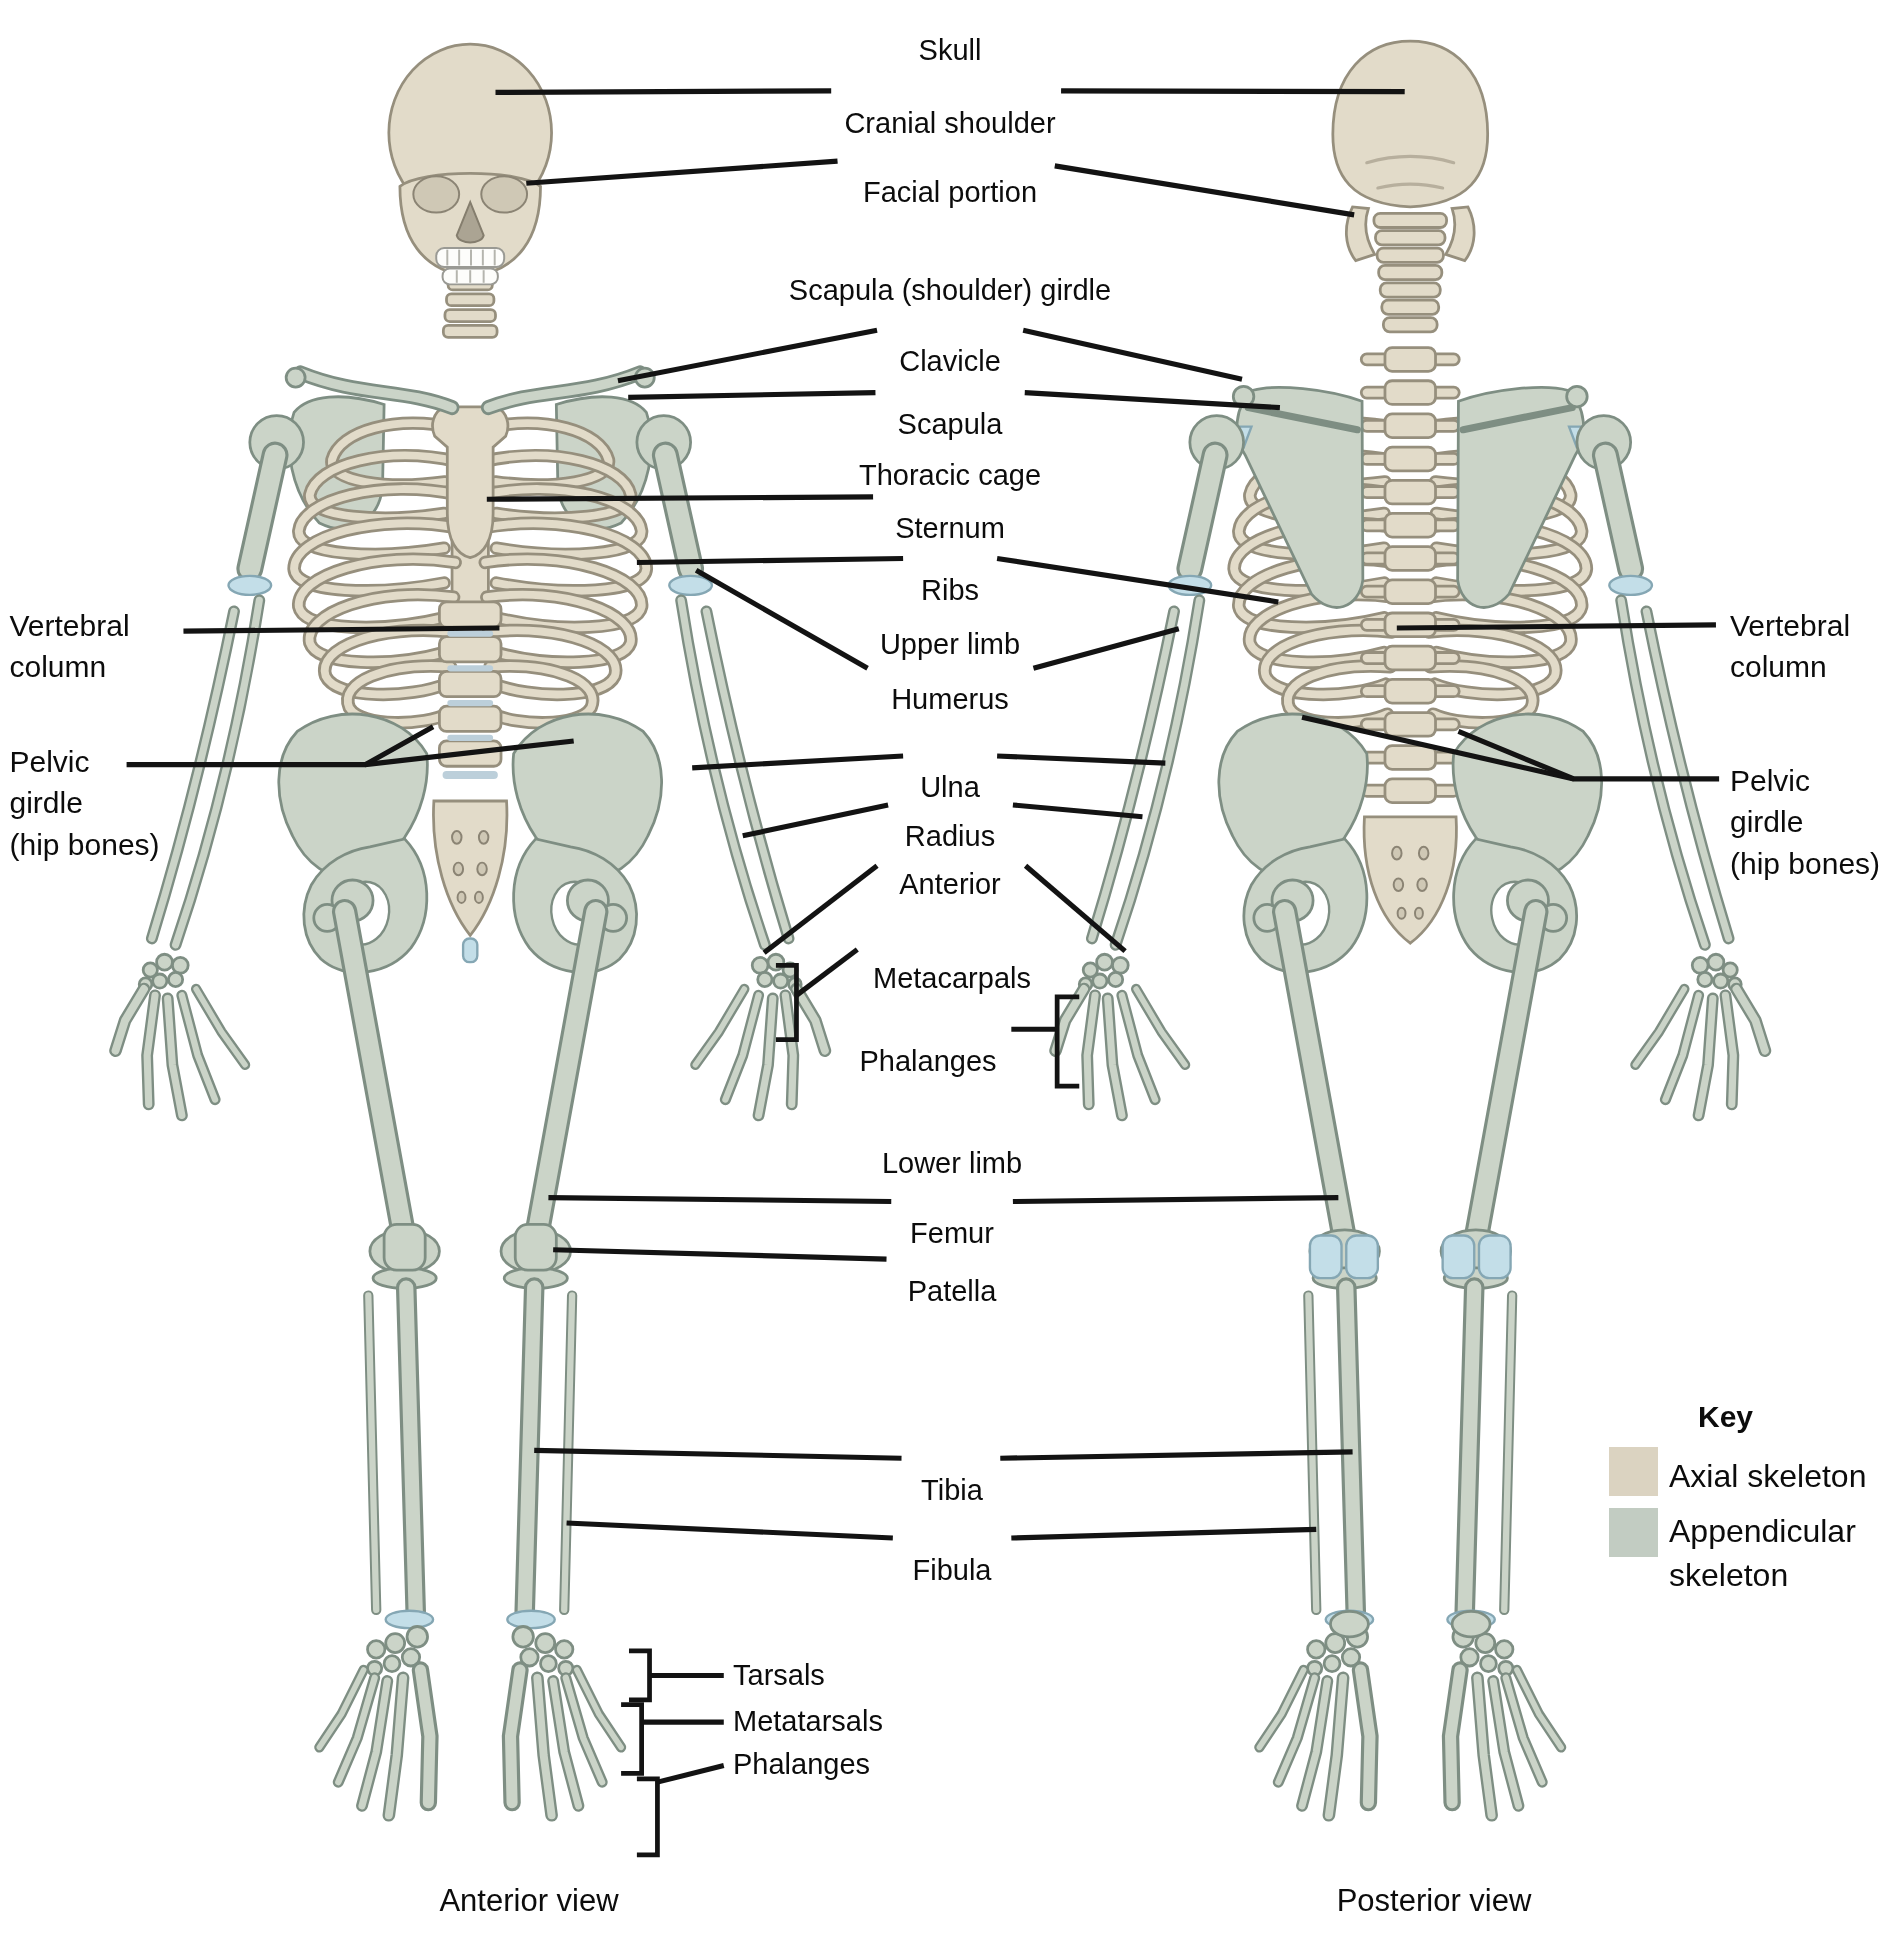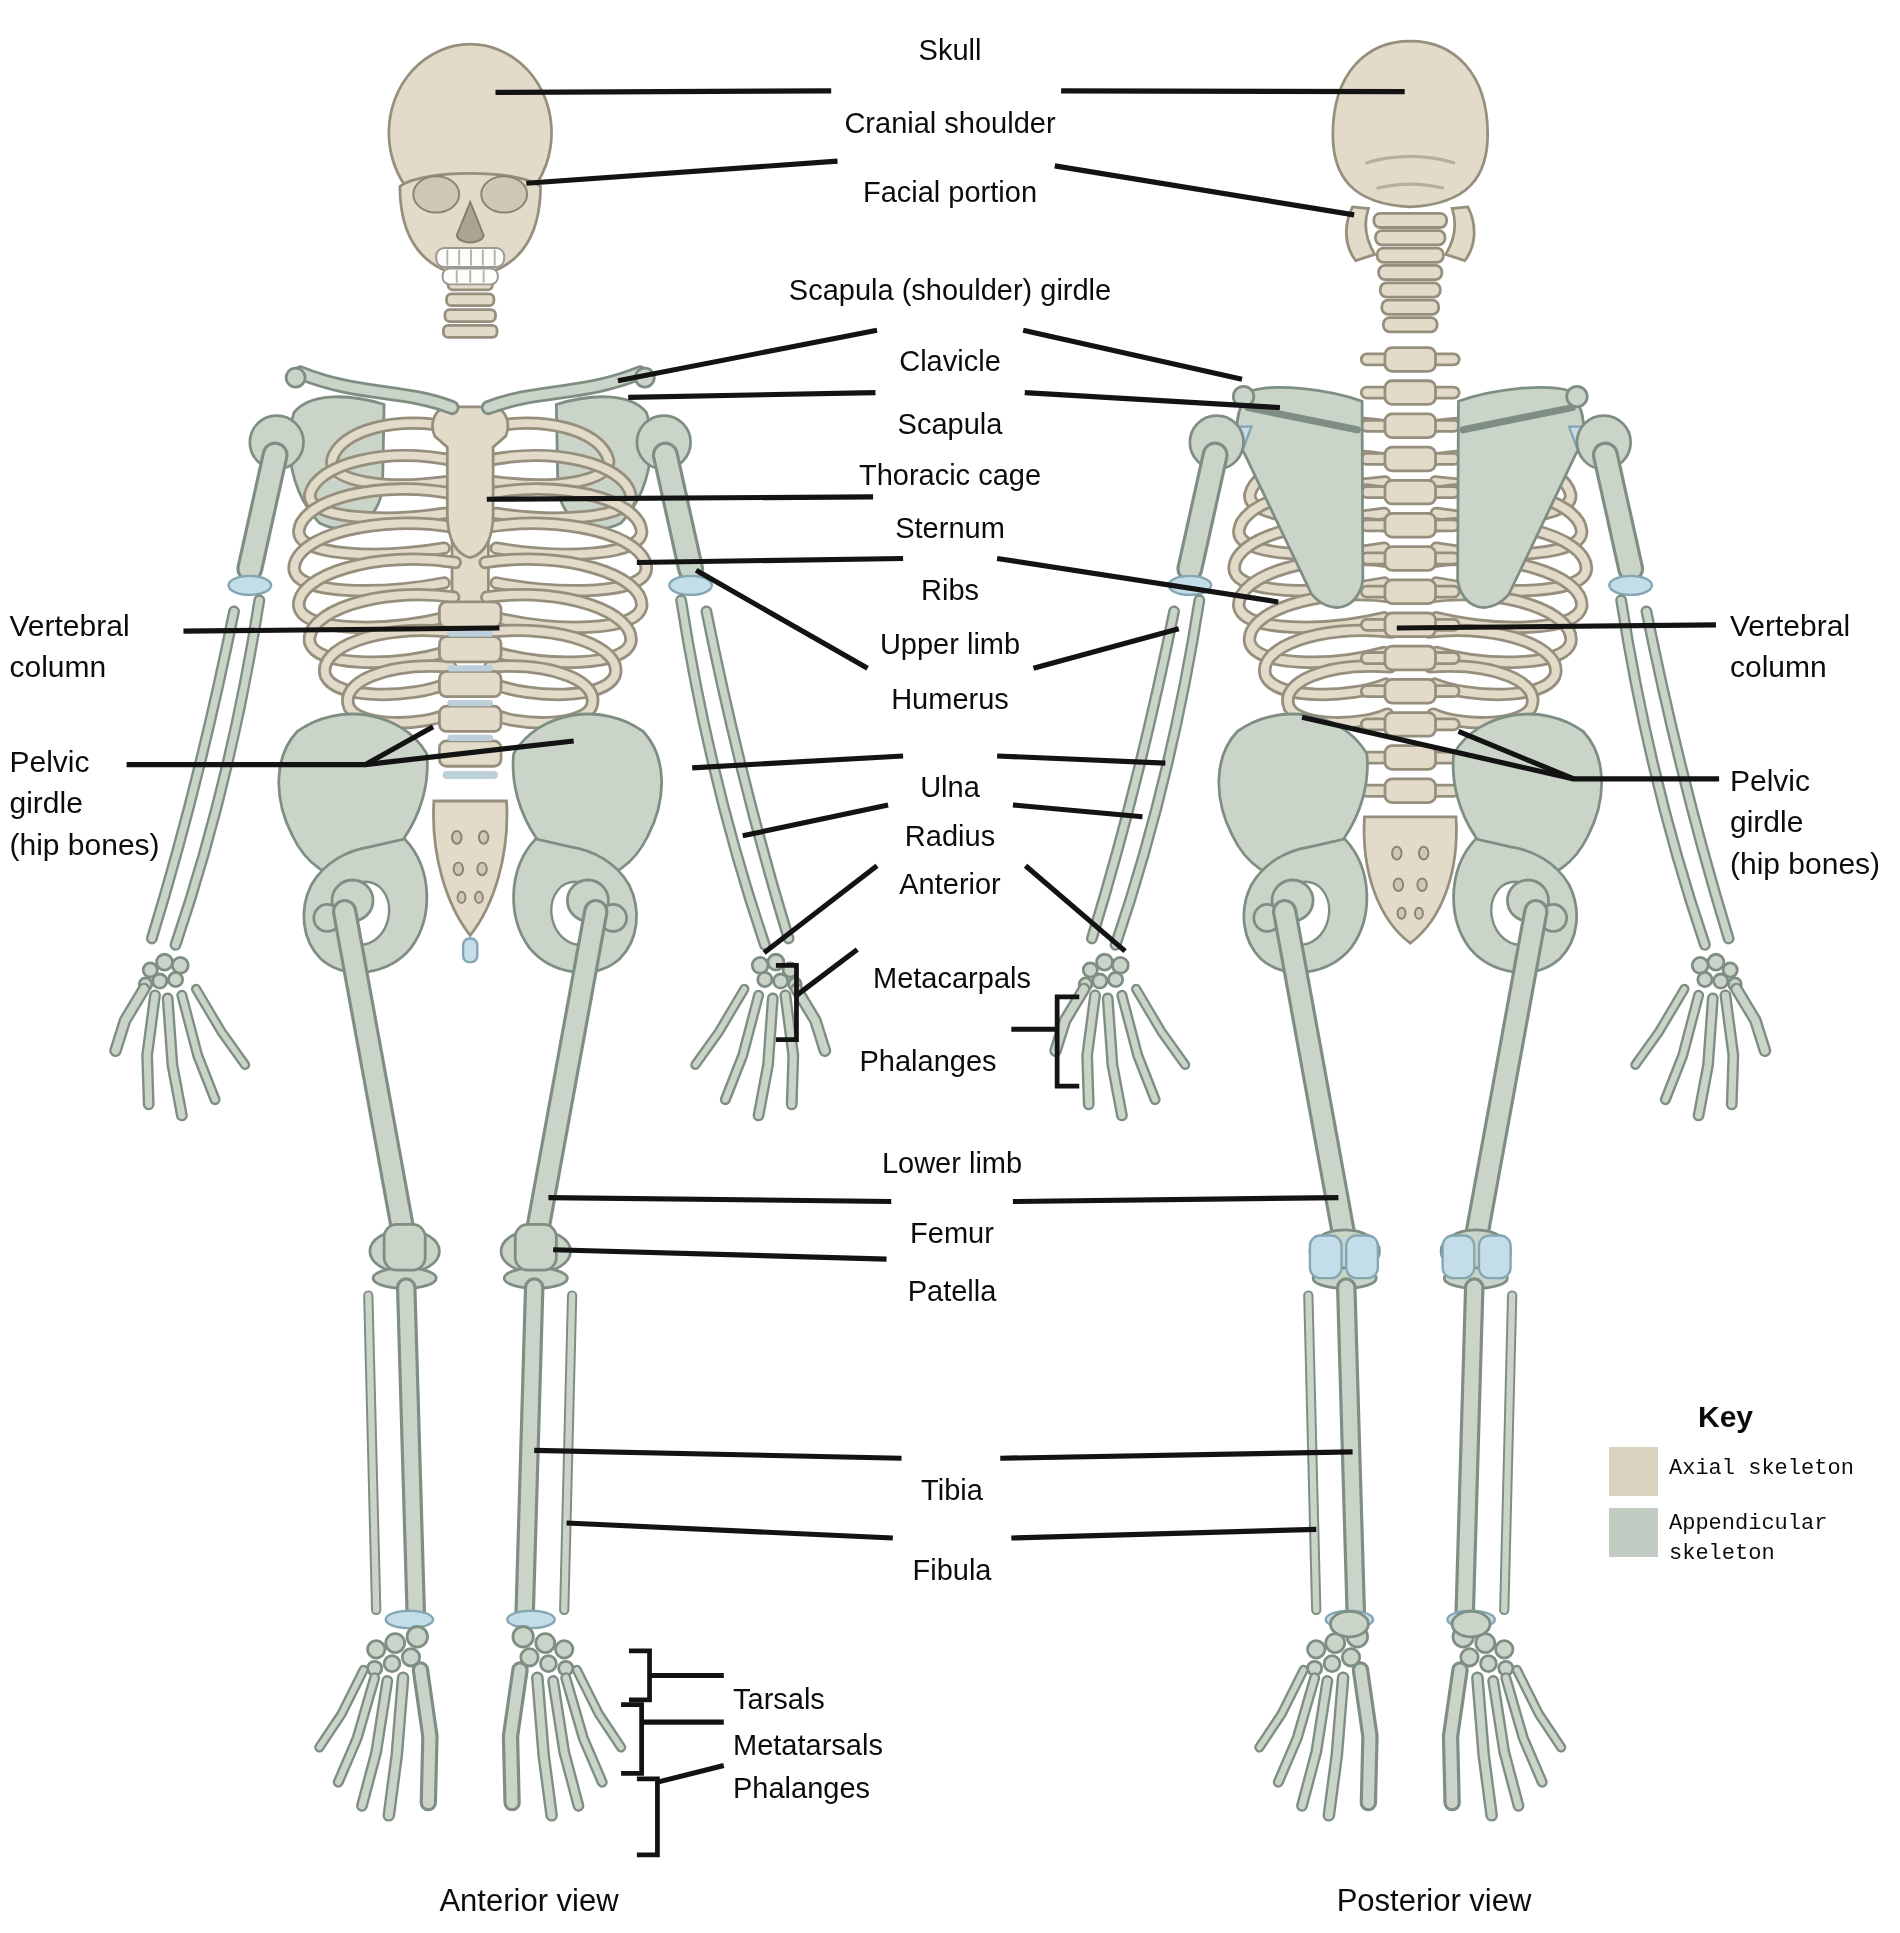--- a/index.html
+++ b/index.html
@@ -3,24 +3,24 @@
 <meta charset="utf-8">
 <style>
   html,body{margin:0;padding:0;background:#ffffff;}
   .stage{position:relative;width:1901px;height:1933px;background:#ffffff;overflow:hidden;
          font-family:"Liberation Sans","DejaVu Sans",sans-serif;color:#0c0c0c;}
   .stage svg{position:absolute;left:0;top:0;}
   
   .lbl{position:absolute;font-size:29px;line-height:1.15;white-space:nowrap;
        transform:translate(-50%,-50%);text-align:center;margin-top:32px;}
   .lbl-l{position:absolute;font-size:29px;line-height:1.15;white-space:nowrap;
-         transform:translateY(-50%);margin-top:24px;}
+         transform:translateY(-50%);}
   .side-block{position:absolute;font-size:30px;line-height:1.38;}
   .key-title{position:absolute;font-size:30px;font-weight:bold;margin-left:32px;}
-  .key-label{position:absolute;font-size:22px;line-height:1.38;width:213px;font-family:Liberation Mono, monospace;}
+  .key-label{position:absolute;font-size:32px;line-height:1.38;width:213px;}
   .swatch{position:absolute;width:49px;height:49px;}
   .view-lbl{position:absolute;font-size:31px;transform:translate(-50%,-50%);white-space:nowrap;}
   
   .f-ax{fill:#E2DBC9;stroke:#968F7D;stroke-width:3.5;}
   .f-ax2{fill:#CFC8B5;stroke:#8B8474;stroke-width:2.5;}
   .f-ap{fill:#CBD4C8;stroke:#7E8E83;stroke-width:3.5;}
   .f-bl{fill:#C3DEE8;stroke:#85A7B4;stroke-width:3;}
   .f-wh{fill:#ffffff;stroke:#7E8E83;stroke-width:3;}
   .o-ax{fill:none;stroke:#968F7D;stroke-linecap:round;stroke-linejoin:round;}
   .i-ax{fill:none;stroke:#E2DBC9;stroke-linecap:round;stroke-linejoin:round;}

